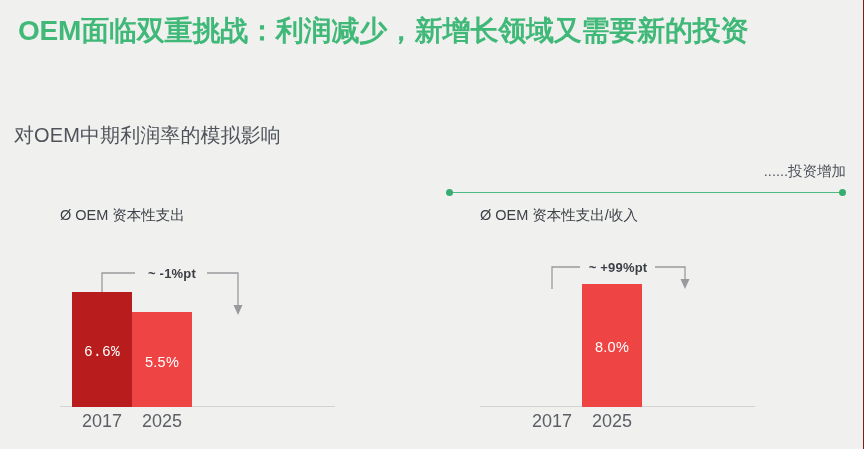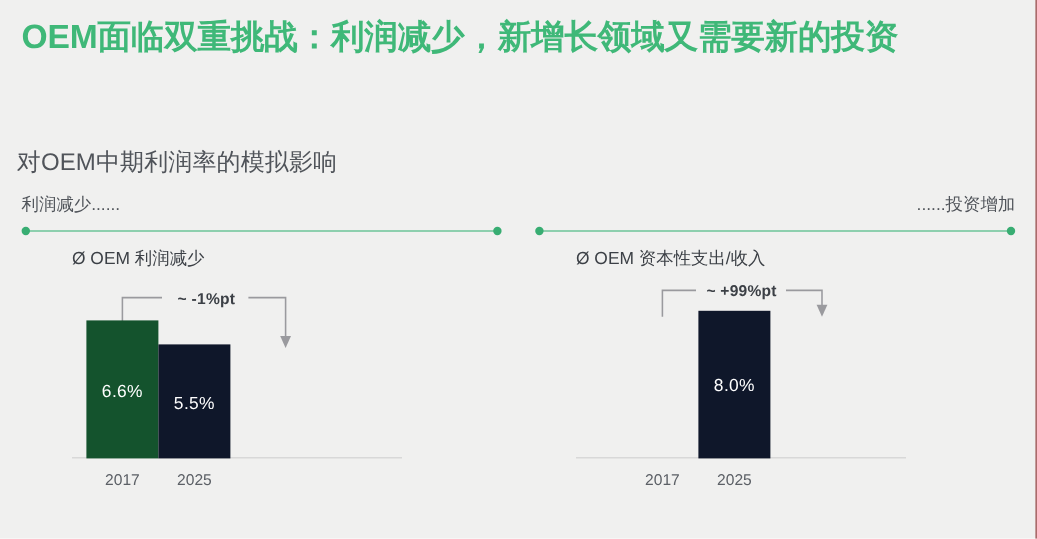--- a/index.html
+++ b/index.html
@@ -100,21 +100,21 @@
     top: 0;
     color: #3c4046;
     font-size: 14.5px;
     font-weight: 400;
     white-space: nowrap;
   }
 
   .plot {
     position: absolute;
     left: 0;
-    top: 18px;
+    top: 43px;
     width: 400px;
     height: 191px;
   }
 
   .baseline {
     position: absolute;
     left: 30px;
     width: 275px;
     bottom: 33px;
     height: 1.4px;
@@ -128,29 +128,29 @@
   .bar .bar-value {
     position: absolute;
     left: 0;
     width: 100%;
     text-align: center;
     color: #ffffff;
     font-size: 14.5px;
     font-weight: 400;
     letter-spacing: 0.3px;
   }
-  .bar.green { background: #14532d; }
-  .bar.gray  { background: #0f172a; }
+  .bar.green { background: #b91c1c; font-family: Liberation Mono, monospace; }
+  .bar.gray  { background: #ef4444; }
 
   .tick-label {
     position: absolute;
     bottom: 8px;
     text-align: center;
     color: #5c6066;
-    font-size: 13px;
+    font-size: 18px;
     font-weight: 400;
   }
 
   
   .delta {
     position: absolute;
     color: #3c4046;
     font-size: 13px;
     font-weight: 700;
     white-space: nowrap;
@@ -166,40 +166,32 @@
 </style>
 </head>
 <body>
 
 <div id="slide">
 
   <div id="title">OEM面临双重挑战：利润减少，新增长领域又需要新的投资</div>
 
   <div id="subtitle">对OEM中期利润率的模拟影响</div>
 
-  <div class="section-head left">
-    <div class="section-label">利润减少......</div>
-    <div class="rule-wrap">
-      <div class="rule-line"></div>
-      <div class="rule-dot start"></div>
-      <div class="rule-dot end"></div>
-    </div>
-  </div>
 
   <div class="section-head right">
     <div class="section-label ralign">......投资增加</div>
     <div class="rule-wrap">
       <div class="rule-line"></div>
       <div class="rule-dot start"></div>
       <div class="rule-dot end"></div>
     </div>
   </div>
 
   <div class="panel left">
-    <div class="panel-title">Ø OEM 利润减少</div>
+    <div class="panel-title">Ø OEM 资本性支出</div>
 
     <div class="plot">
       <div class="baseline"></div>
 
       <svg class="ann-svg" width="400" height="191">
         <path d="M 72 46 L 72 24 L 105 24" fill="none" stroke="#9a9a9e" stroke-width="1.3"></path>
         <path d="M 177 24 L 208 24 L 208 60" fill="none" stroke="#9a9a9e" stroke-width="1.3"></path>
         <path d="M 203.5 56 L 208 66 L 212.5 56 Z" fill="#9a9a9e"></path>
       </svg>
       <div class="delta" style="left:108px; top:17px; width:68px; text-align:center;">~ -1%pt</div>

